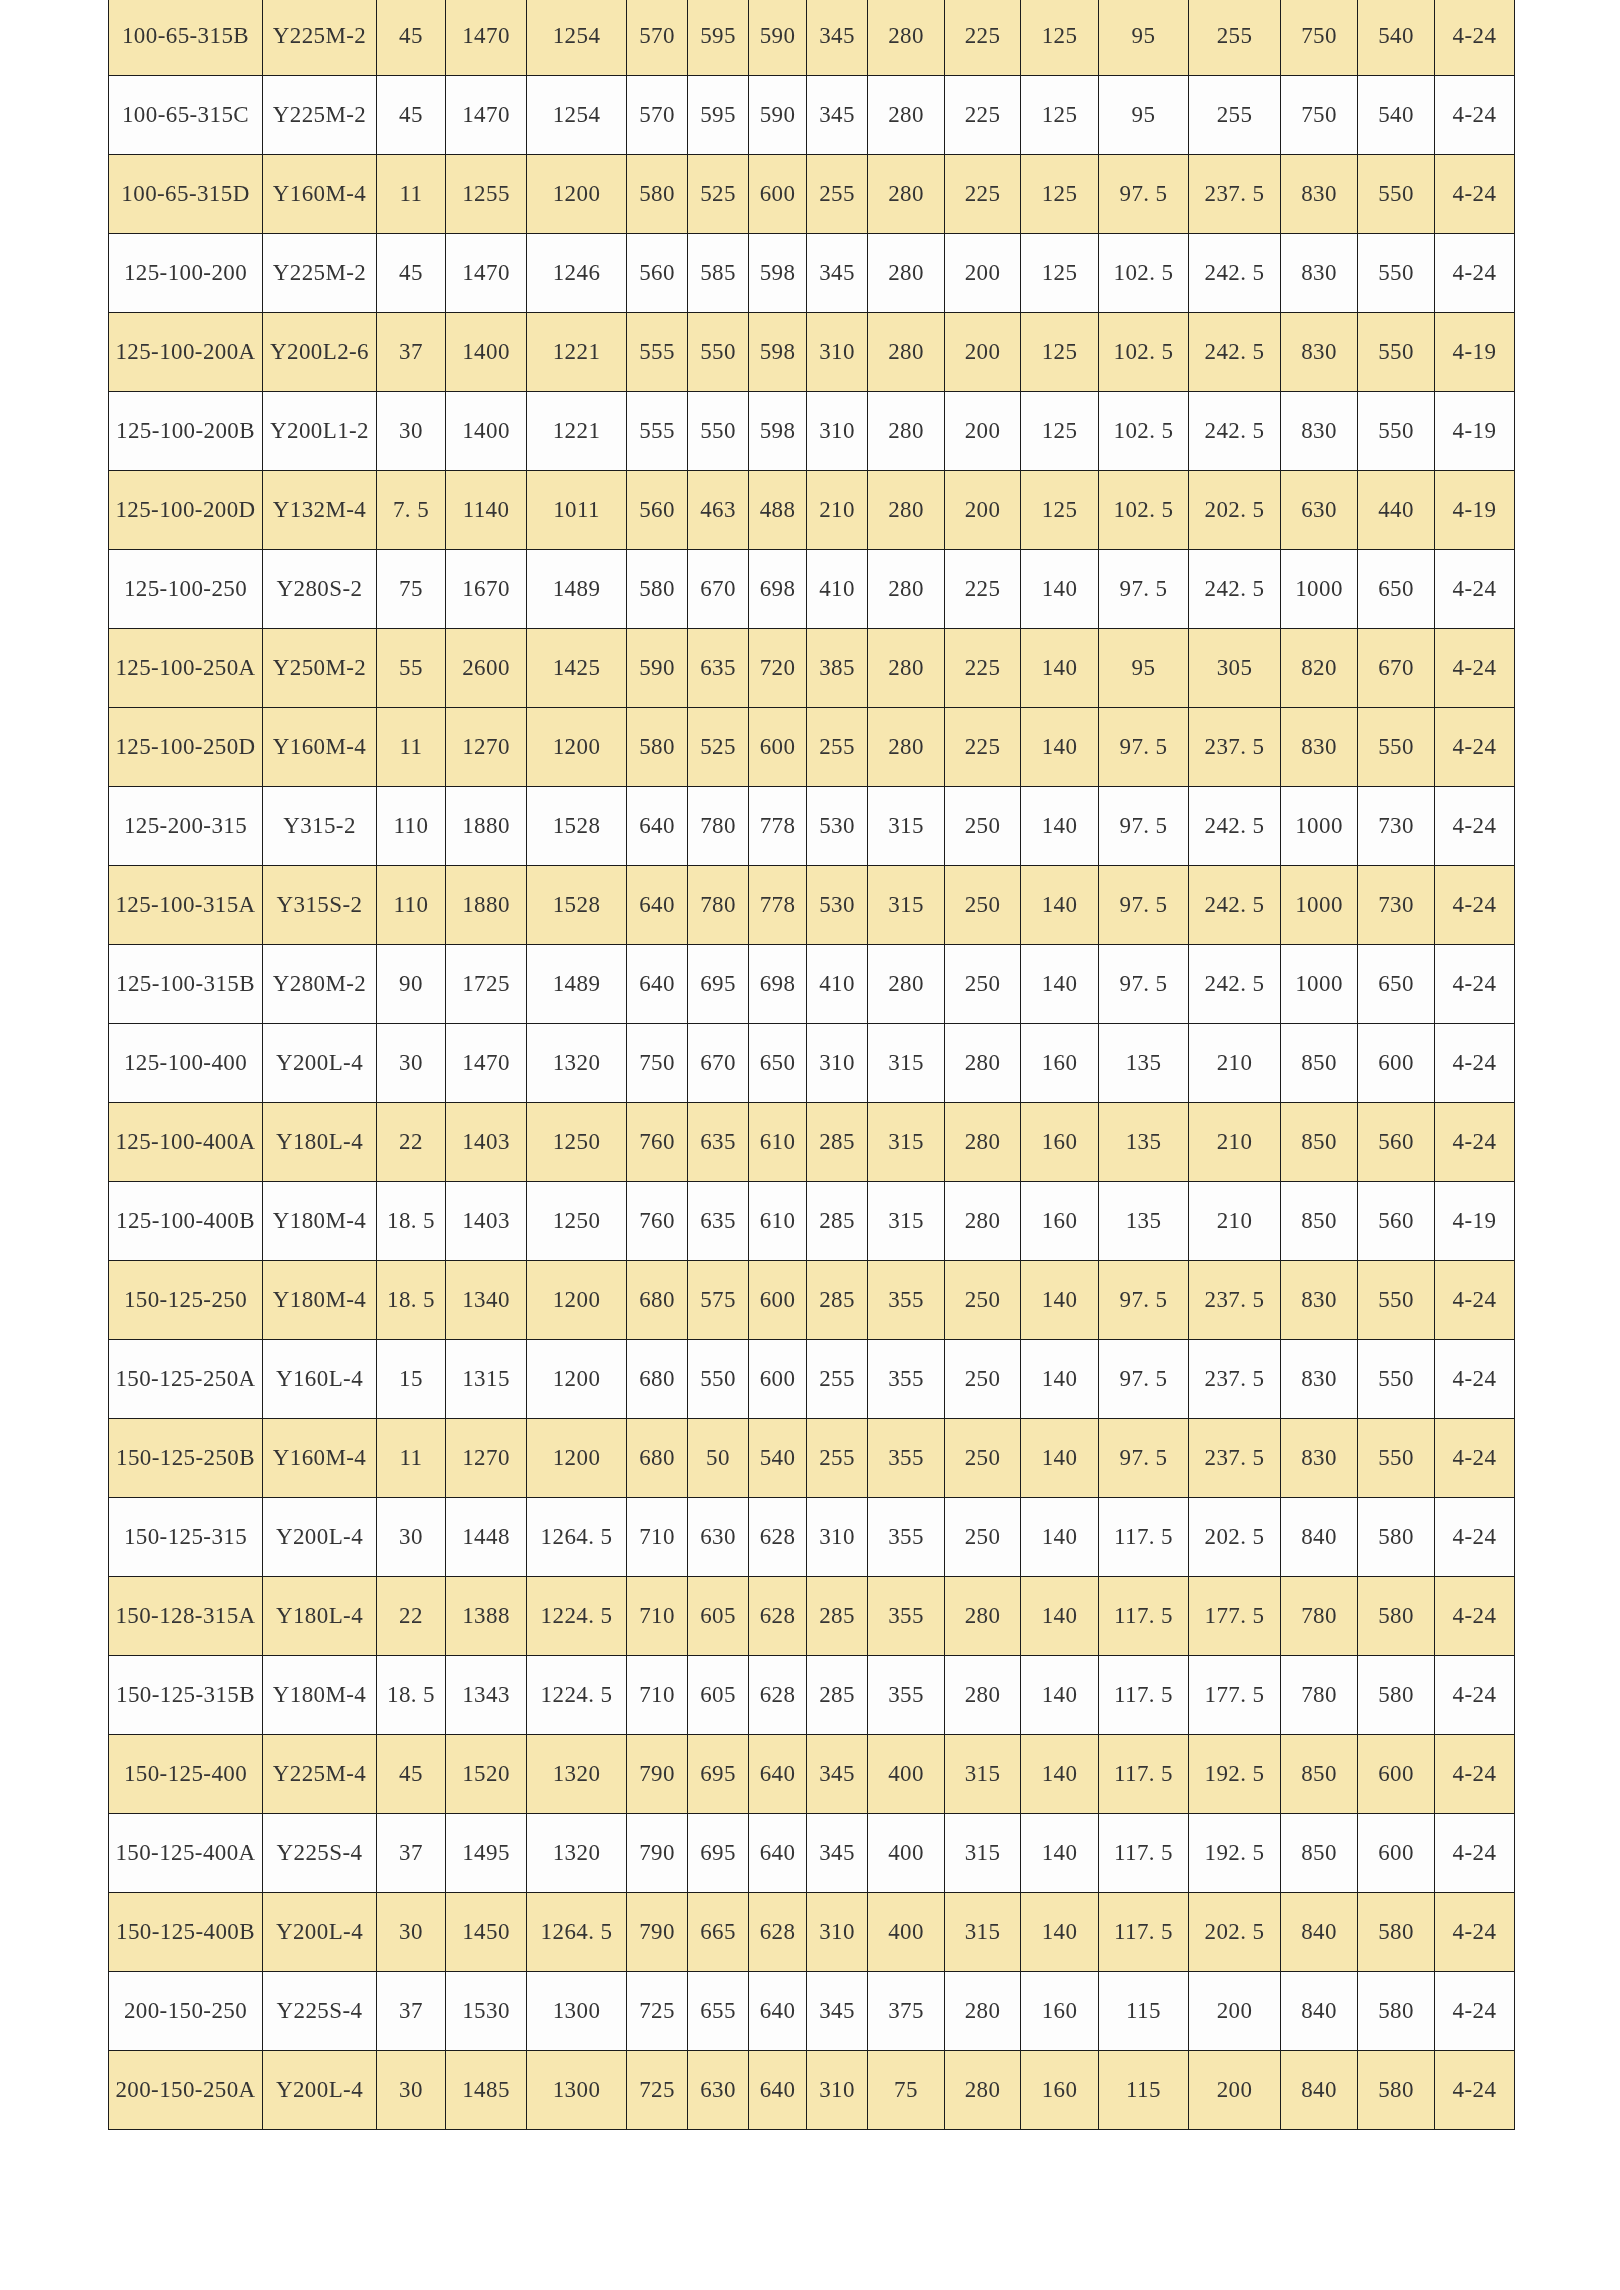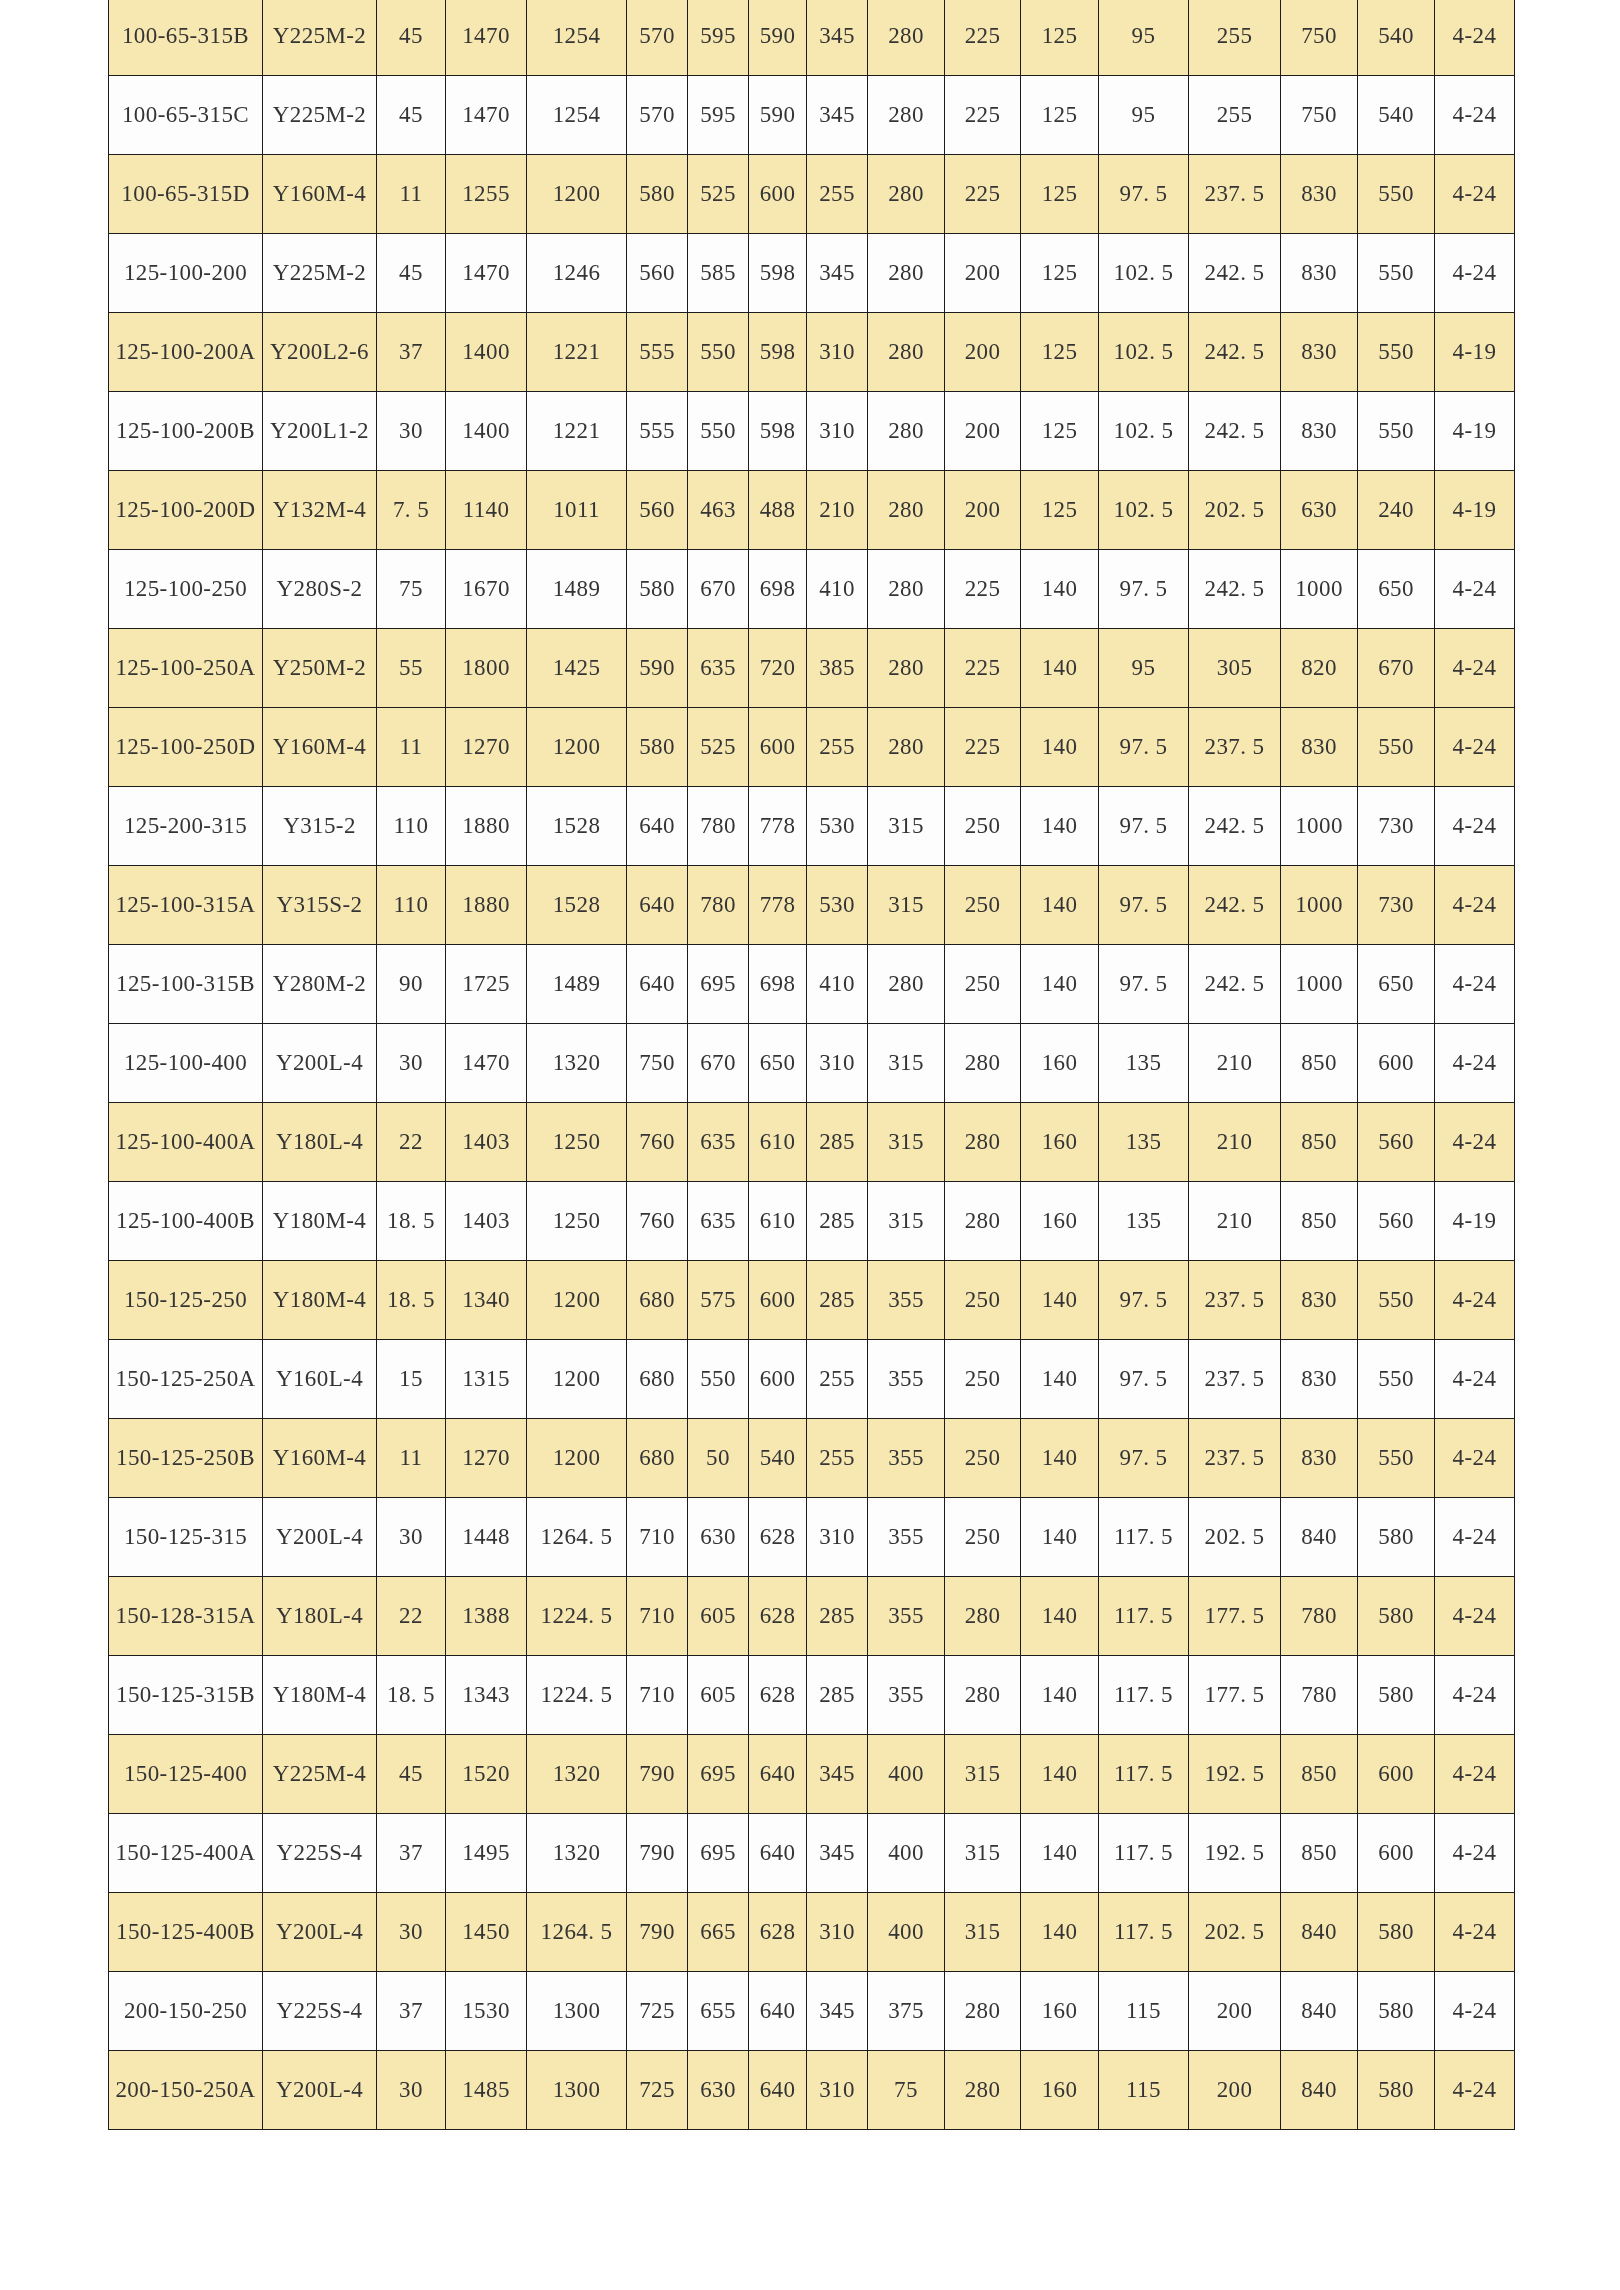--- a/index.html
+++ b/index.html
@@ -192,21 +192,21 @@
           <td>560</td>
           <td>463</td>
           <td>488</td>
           <td>210</td>
           <td>280</td>
           <td>200</td>
           <td>125</td>
           <td>102. 5</td>
           <td>202. 5</td>
           <td>630</td>
-          <td>240</td>
+          <td>440</td>
           <td>4-19</td>
         </tr>
         <tr class="base">
           <td>125-100-250</td>
           <td>Y280S-2</td>
           <td>75</td>
           <td>1670</td>
           <td>1489</td>
           <td>580</td>
           <td>670</td>
@@ -218,21 +218,21 @@
           <td>97. 5</td>
           <td>242. 5</td>
           <td>1000</td>
           <td>650</td>
           <td>4-24</td>
         </tr>
         <tr class="alt">
           <td>125-100-250A</td>
           <td>Y250M-2</td>
           <td>55</td>
-          <td>1800</td>
+          <td>2600</td>
           <td>1425</td>
           <td>590</td>
           <td>635</td>
           <td>720</td>
           <td>385</td>
           <td>280</td>
           <td>225</td>
           <td>140</td>
           <td>95</td>
           <td>305</td>

